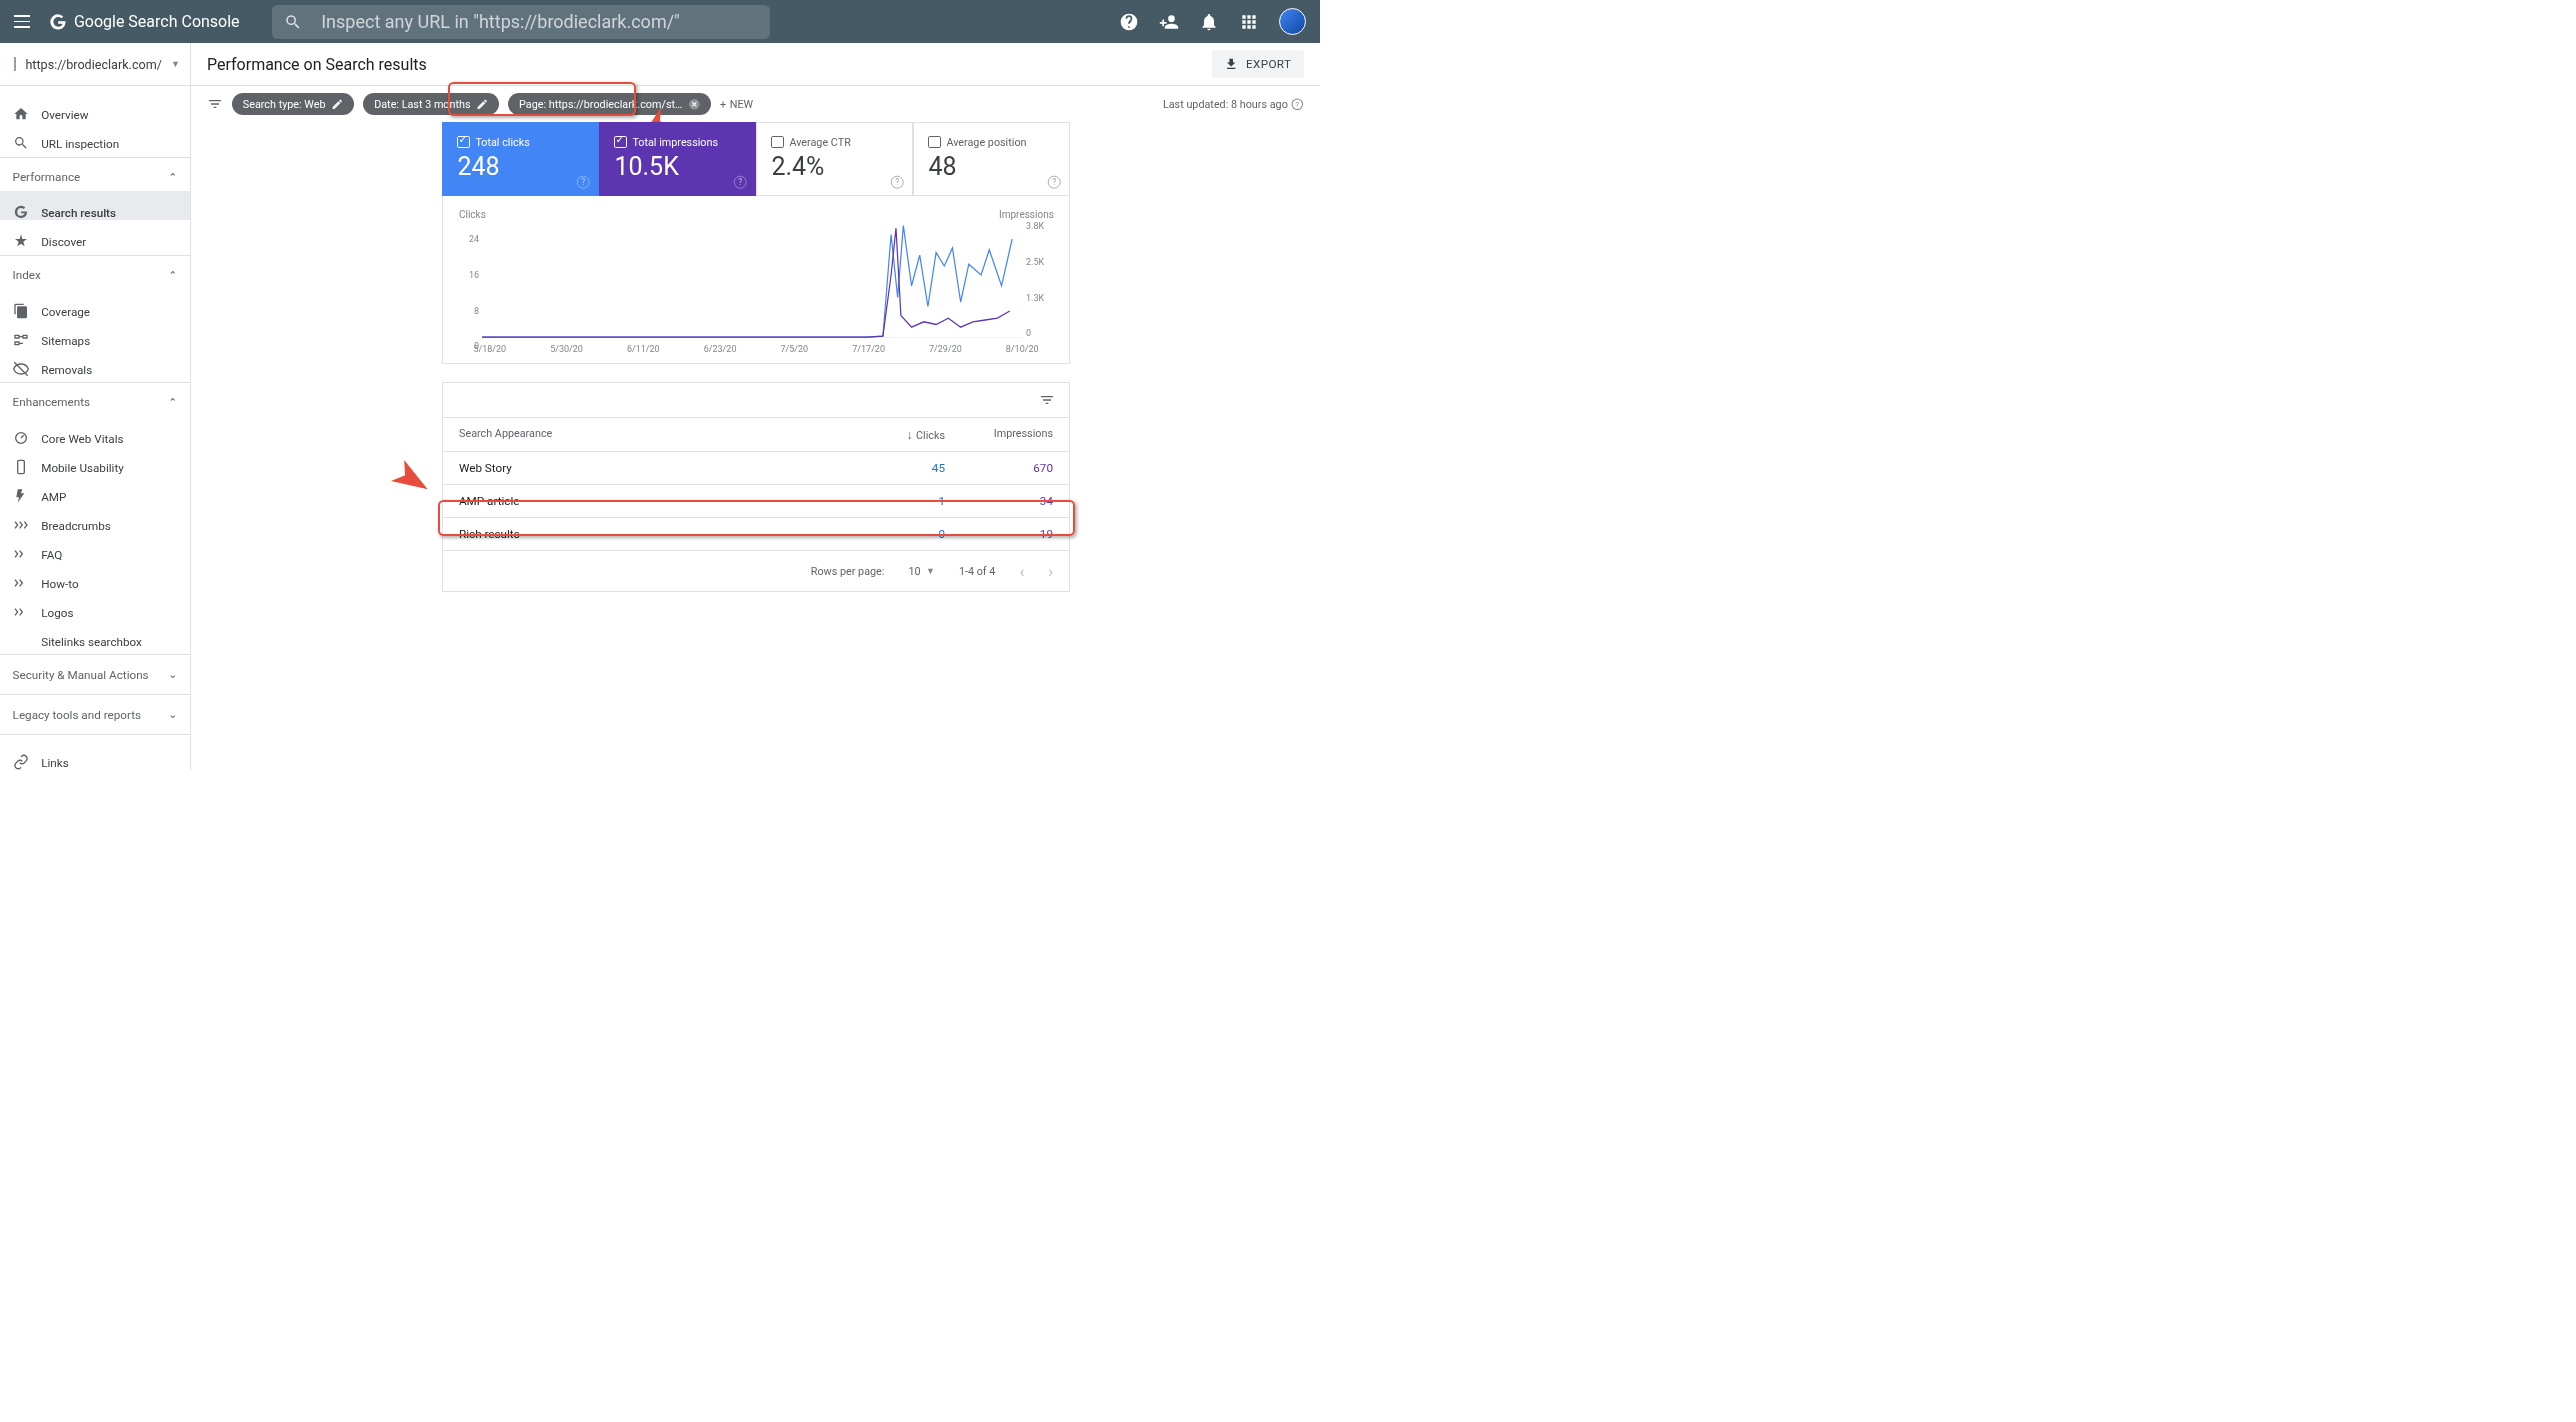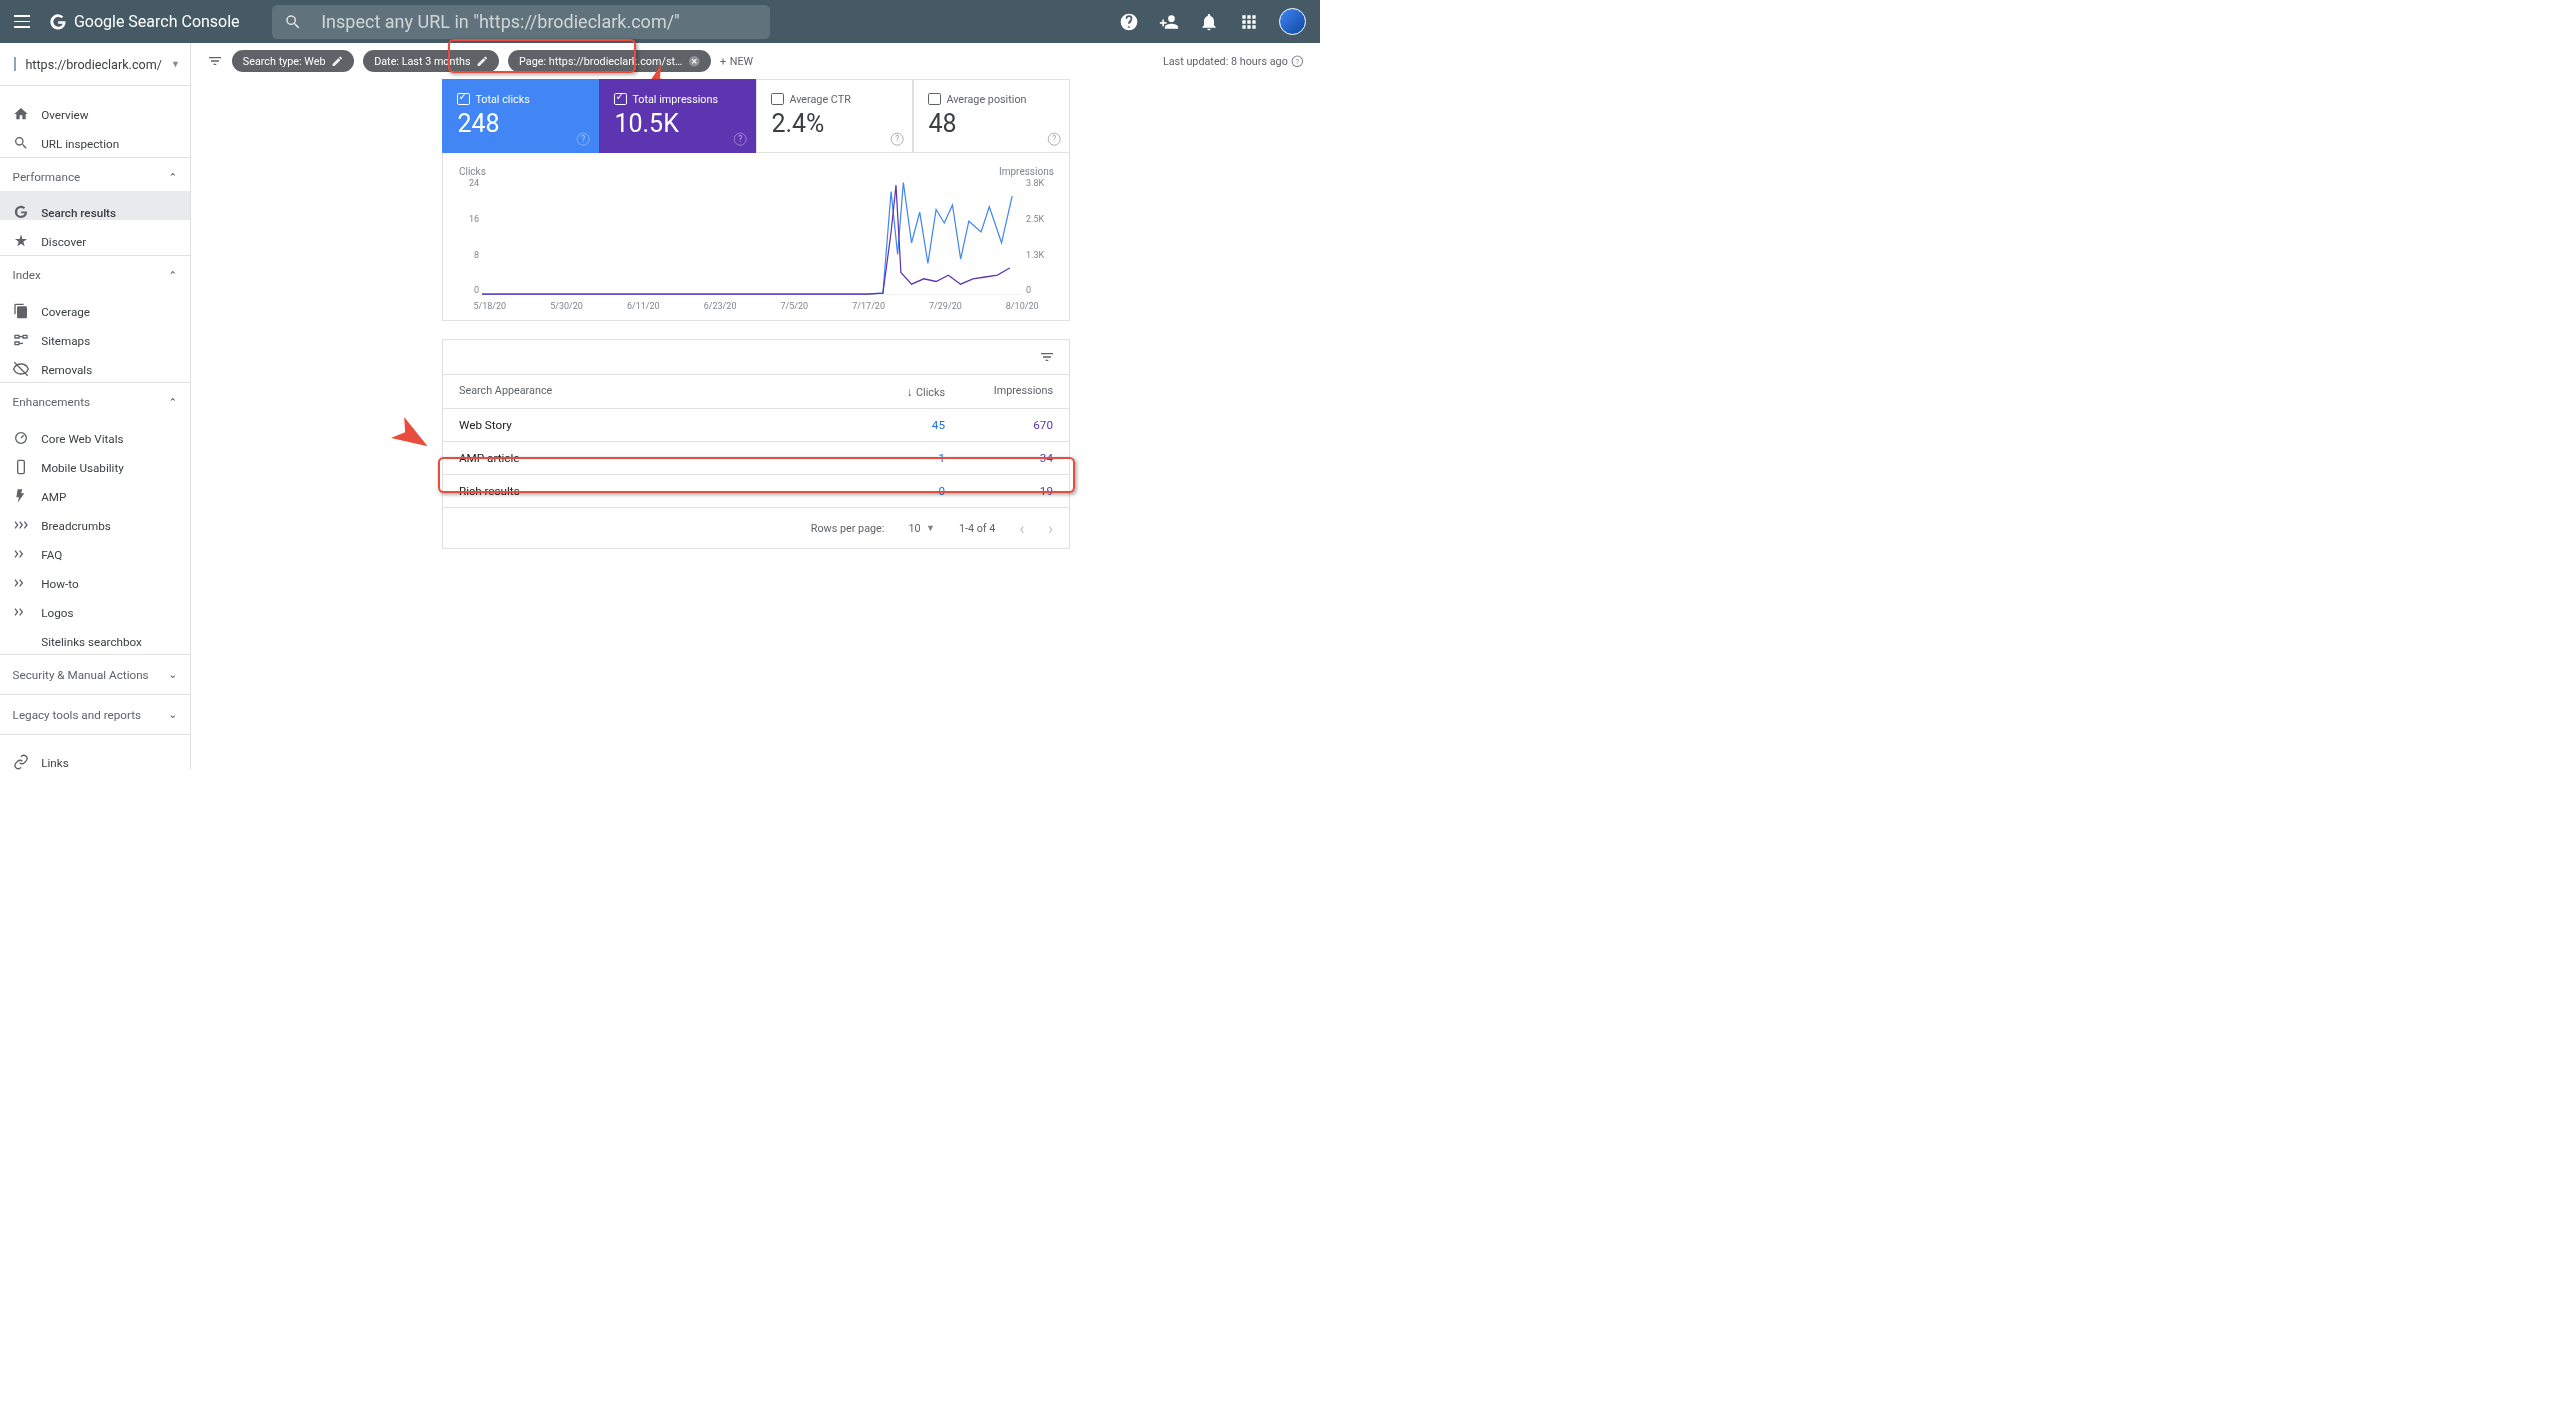--- a/index.html
+++ b/index.html
@@ -237,20 +237,29 @@
     <hr class="nav-hr">
     <div class="nav-item">
         <svg class="ic" viewBox="0 0 24 24">
           <path d="M10 13a5 5 0 007 0l3-3a5 5 0 00-7-7l-1 1M14 11a5 5 0 00-7 0l-3 3a5 5 0 007 7l1-1" fill="none" stroke="#5f6368" stroke-width="2"></path>
         </svg>
         <span>Links</span>
       </div>
   </div>
 
   <div class="content">
+    <div class="page-head">
+      <h1>Performance on Search results</h1>
+      <div class="export-btn">
+        <svg width="14.4" height="14.4" viewBox="0 0 24 24" fill="#3c4043">
+            <path d="M19 9h-4V3H9v6H5l7 7 7-7zM5 18v2h14v-2z"></path>
+          </svg>
+        <span>EXPORT</span>
+      </div>
+    </div>
 
     <div class="filter-row" style="position:relative">
       <svg class="funnel" viewBox="0 0 24 24">
           <path d="M10 18h4v-2h-4zM3 6v2h18V6zm3 7h12v-2H6z"></path>
         </svg>
       <div class="chip">
           <span>Search type: Web</span>
           <svg class="edit" viewBox="0 0 24 24">
             <path d="M3 17.25V21h3.75L17.81 9.94l-3.75-3.75zM20.71 7.04a1 1 0 000-1.41l-2.34-2.34a1 1 0 00-1.41 0l-1.83 1.83 3.75 3.75z"></path>
           </svg>
@@ -333,21 +342,21 @@
             </svg>
         </div>
       </div>
 
       <div class="chart-box">
         <div class="chart-head">
           <div class="yleft">Clicks</div>
           <div class="yright">Impressions</div>
         </div>
         <div class="chart-body">
-          <div style="position:absolute;left:0;top:0;height:100%;display:flex;flex-direction:column;justify-content:space-between;font-size:9px;color:#80868b;text-align:right;width:20px">
+          <div style="position:absolute;left:0;top:13px;height:100%;display:flex;flex-direction:column;justify-content:space-between;font-size:9px;color:#80868b;text-align:right;width:20px">
             <span>24</span>
               <span>16</span>
               <span>8</span>
               <span>0</span>
           </div>
           <div style="position:absolute;right:0;top:0;height:100%;display:flex;flex-direction:column;justify-content:space-between;font-size:9px;color:#80868b;width:27px">
             <span>3.8K</span>
               <span>2.5K</span>
               <span>1.3K</span>
               <span>0</span>

